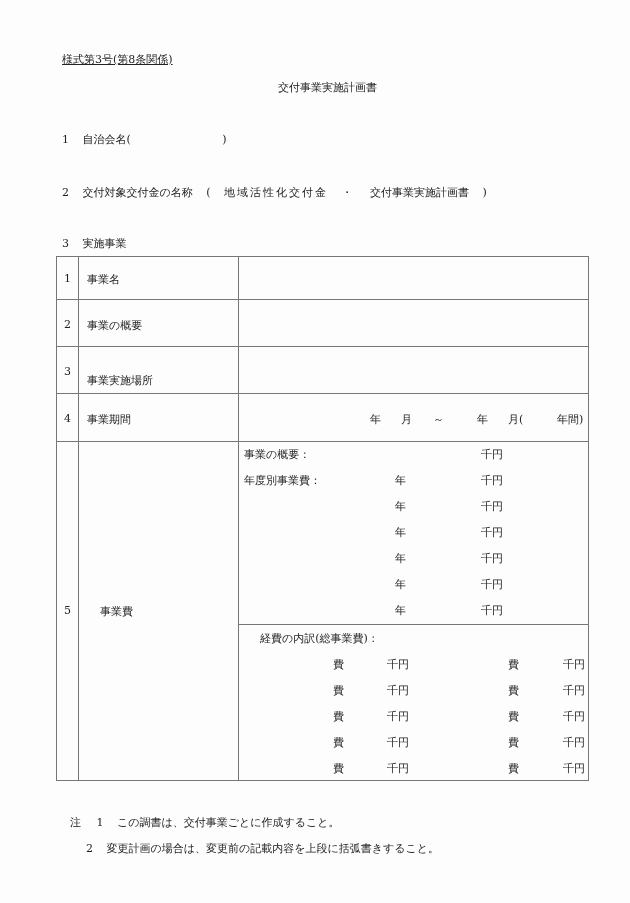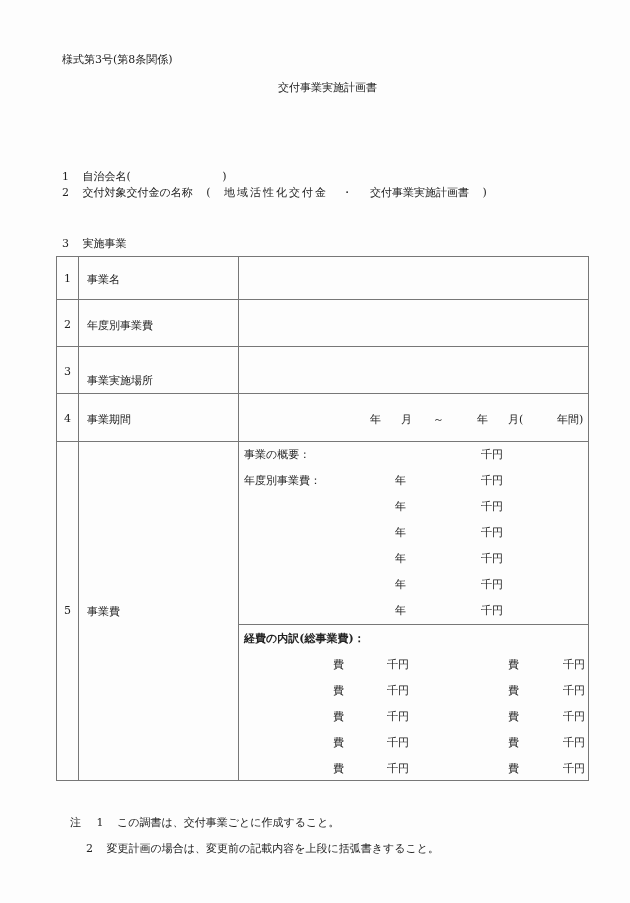--- a/index.html
+++ b/index.html
@@ -7,24 +7,24 @@
          font-family:"DejaVu Serif","Liberation Serif",serif; color:#222; font-size:11px; }
   .abs { position:absolute; white-space:nowrap; }
   .tbl { position:absolute; left:56px; top:256px; width:533px; height:525px;
          border:1px solid #777; box-sizing:border-box; }
   .hline { position:absolute; height:1px; background:#777; }
   .vline { position:absolute; width:1px; background:#777; }
 </style>
 </head>
 <body>
 
-<div class="abs" style="left:62px;top:52px;">様式第3号(第8条関係)</div>
+<div class="abs" style="left:62px;top:52px;text-decoration:underline;">様式第3号(第8条関係)</div>
 <div class="abs" style="left:278px;top:80px;">交付事業実施計画書</div>
 
-<div class="abs" style="left:62px;top:132px;margin-top:37px;">
+<div class="abs" style="left:62px;top:132px;">
   <span>1</span>
   <span style="margin-left:10px;">自治会名(</span>
   <span style="margin-left:88px;">)</span>
 </div>
 
 <div class="abs" style="left:62px;top:185px;">
   <span>2</span>
   <span style="margin-left:10px;">交付対象交付金の名称</span>
   <span style="margin-left:10px;">(</span>
   <span style="margin-left:10px;letter-spacing:2px;">地域活性化交付金</span>
@@ -45,55 +45,55 @@
 <div class="hline" style="left:56px;top:346px;width:533px;"></div>
 <div class="hline" style="left:56px;top:393px;width:533px;"></div>
 <div class="hline" style="left:56px;top:441px;width:533px;"></div>
 <div class="hline" style="left:238px;top:624px;width:351px;"></div>
 
 <div class="abs" style="left:64px;top:272px;">1</div>
 <div class="abs" style="left:87px;top:272px;">事業名</div>
 <div class="abs" style="left:240px;top:300px;width:348px;height:45px;"></div>
 
 <div class="abs" style="left:64px;top:318px;">2</div>
-<div class="abs" style="left:87px;top:318px;">年度別事業費</div>
+<div class="abs" style="left:87px;top:318px;">事業の概要</div>
 
 <div class="abs" style="left:64px;top:365px;">3</div>
 <div class="abs" style="left:87px;top:365px;margin-top:8px;">事業実施場所</div>
 
 <div class="abs" style="left:64px;top:412px;">4</div>
 <div class="abs" style="left:87px;top:412px;">事業期間</div>
 <div class="abs" style="left:370px;top:412px;">年</div>
 <div class="abs" style="left:401px;top:412px;">月</div>
 <div class="abs" style="left:433px;top:412px;">～</div>
 <div class="abs" style="left:477px;top:412px;">年</div>
 <div class="abs" style="left:508px;top:412px;">月(</div>
 <div class="abs" style="left:557px;top:412px;">年間)</div>
 
 <div class="abs" style="left:64px;top:604px;">5</div>
-<div class="abs" style="left:87px;top:604px;font-family:Liberation Mono, monospace;">事業費</div>
+<div class="abs" style="left:100px;top:604px;font-family:Liberation Mono, monospace;">事業費</div>
 
 <div class="abs" style="left:244px;top:447px;">事業の概要：</div>
 <div class="abs" style="left:481px;top:447px;">千円</div>
 <div class="abs" style="left:244px;top:473px;">年度別事業費：</div>
 
 <div class="abs" style="left:395px;top:473px;">年</div>
 <div class="abs" style="left:481px;top:473px;">千円</div>
 <div class="abs" style="left:395px;top:499px;">年</div>
 <div class="abs" style="left:481px;top:499px;">千円</div>
 <div class="abs" style="left:395px;top:525px;">年</div>
 <div class="abs" style="left:481px;top:525px;">千円</div>
 <div class="abs" style="left:395px;top:551px;">年</div>
 <div class="abs" style="left:481px;top:551px;">千円</div>
 <div class="abs" style="left:395px;top:577px;">年</div>
 <div class="abs" style="left:481px;top:577px;">千円</div>
 <div class="abs" style="left:395px;top:603px;">年</div>
 <div class="abs" style="left:481px;top:603px;">千円</div>
 
-<div class="abs" style="left:244px;top:631px;font-weight:bold;">経費の内訳(総事業費)：</div>
+<div class="abs" style="left:260px;top:631px;">経費の内訳(総事業費)：</div>
 
 <div class="abs" style="left:333px;top:657px;">費</div>
 <div class="abs" style="left:387px;top:657px;">千円</div>
 <div class="abs" style="left:508px;top:657px;">費</div>
 <div class="abs" style="left:563px;top:657px;">千円</div>
 <div class="abs" style="left:333px;top:683px;">費</div>
 <div class="abs" style="left:387px;top:683px;">千円</div>
 <div class="abs" style="left:508px;top:683px;">費</div>
 <div class="abs" style="left:563px;top:683px;">千円</div>
 <div class="abs" style="left:333px;top:709px;">費</div>

